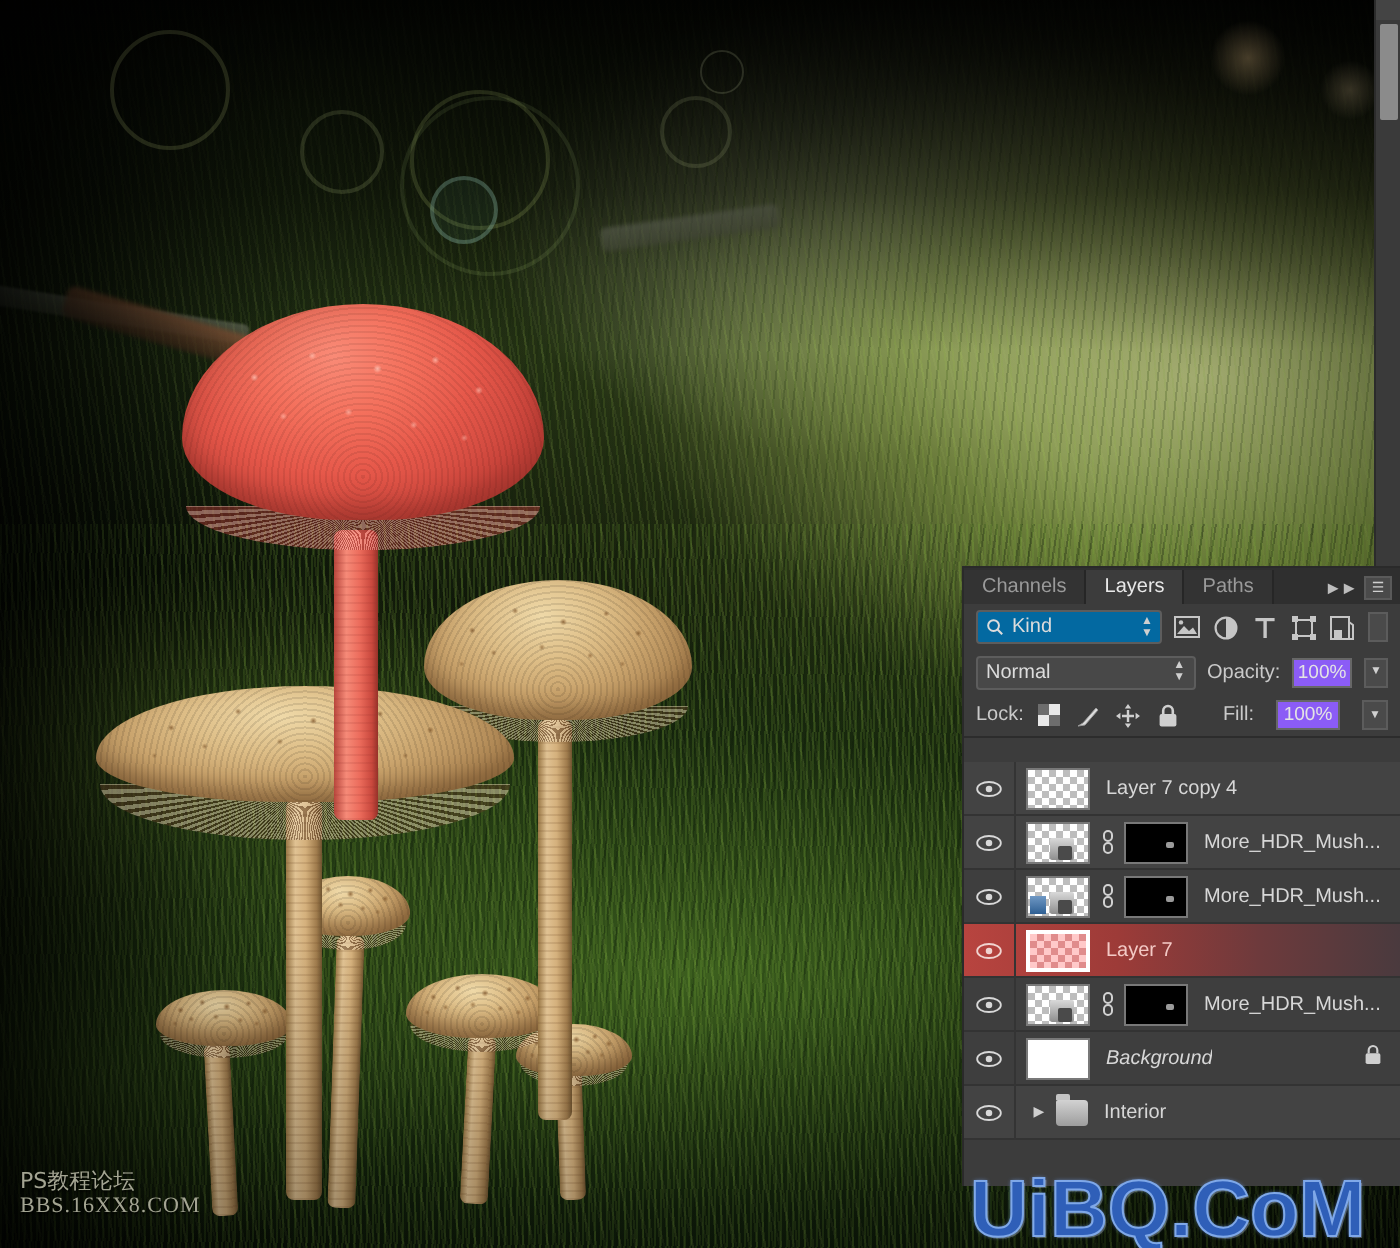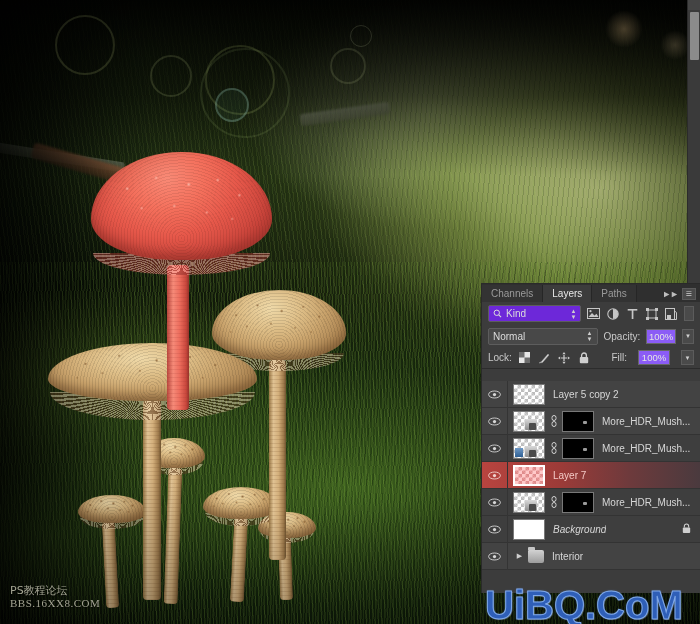--- a/index.html
+++ b/index.html
@@ -172,21 +172,21 @@
   }
   .tab.active{ background:#3c3c3c; color:#e8e8e8; }
   .tabbar-right{ margin-left:auto; display:flex; align-items:center; gap:4px; padding:0 4px 2px 0; }
   .dbl-arrow{ color:#bdbdbd; font-size:9px; letter-spacing:-1px; }
   .menu-btn{ width:14px; height:12px; background:#4a4a4a; border:1px solid #5a5a5a;
              display:flex; align-items:center; justify-content:center; color:#d0d0d0; font-size:7px; }
 
   .row{ display:flex; align-items:center; padding:0 6px; }
   .filterrow{ height:23px; background:#3c3c3c; gap:5px; }
   .kind-select{
-    width:97px; height:17px; background:#6d28d9; border:1px solid #5d5d5d; border-radius:2px;
+    width:97px; height:17px; background:#0369a1; border:1px solid #5d5d5d; border-radius:2px;
     display:flex; align-items:center; padding:0 4px; color:#dcdcdc; font-size:10px; gap:4px;
   }
   .kind-select .spin{ margin-left:auto; font-size:6px; line-height:6px; color:#cfcfcf; text-align:center; }
   .ficon{ width:15px; height:15px; display:flex; align-items:center; justify-content:center; color:#c6c6c6; }
   .ficon svg{ display:block; }
   .toggle-end{ width:10px; height:15px; background:#4a4a4a; border:1px solid #5c5c5c; margin-left:1px; }
 
   .blendrow{ height:22px; gap:6px; }
   .blend-select{
     width:118px; height:17px; background:#484848; border:1px solid #5d5d5d; border-radius:2px;
@@ -457,21 +457,21 @@
     <div class="layerlist">
 
       <div class="layer">
         <span class="eye">
           <svg width="13" height="9" viewBox="0 0 16 10">
               <ellipse cx="8" cy="5" rx="7.3" ry="4.3" fill="none" stroke="#d8d8d8" stroke-width="1.1"></ellipse>
               <circle cx="8" cy="5" r="2" fill="#d8d8d8"></circle>
             </svg>
         </span>
         <span class="thumb checker"></span>
-        <span class="lname">Layer 5 copy 2</span>
+        <span class="lname">Layer 7 copy 4</span>
       </div>
 
 
       <div class="layer">
         <span class="eye">
           <svg width="13" height="9" viewBox="0 0 16 10">
               <ellipse cx="8" cy="5" rx="7.3" ry="4.3" fill="none" stroke="#d8d8d8" stroke-width="1.1"></ellipse>
               <circle cx="8" cy="5" r="2" fill="#d8d8d8"></circle>
             </svg>
         </span>

